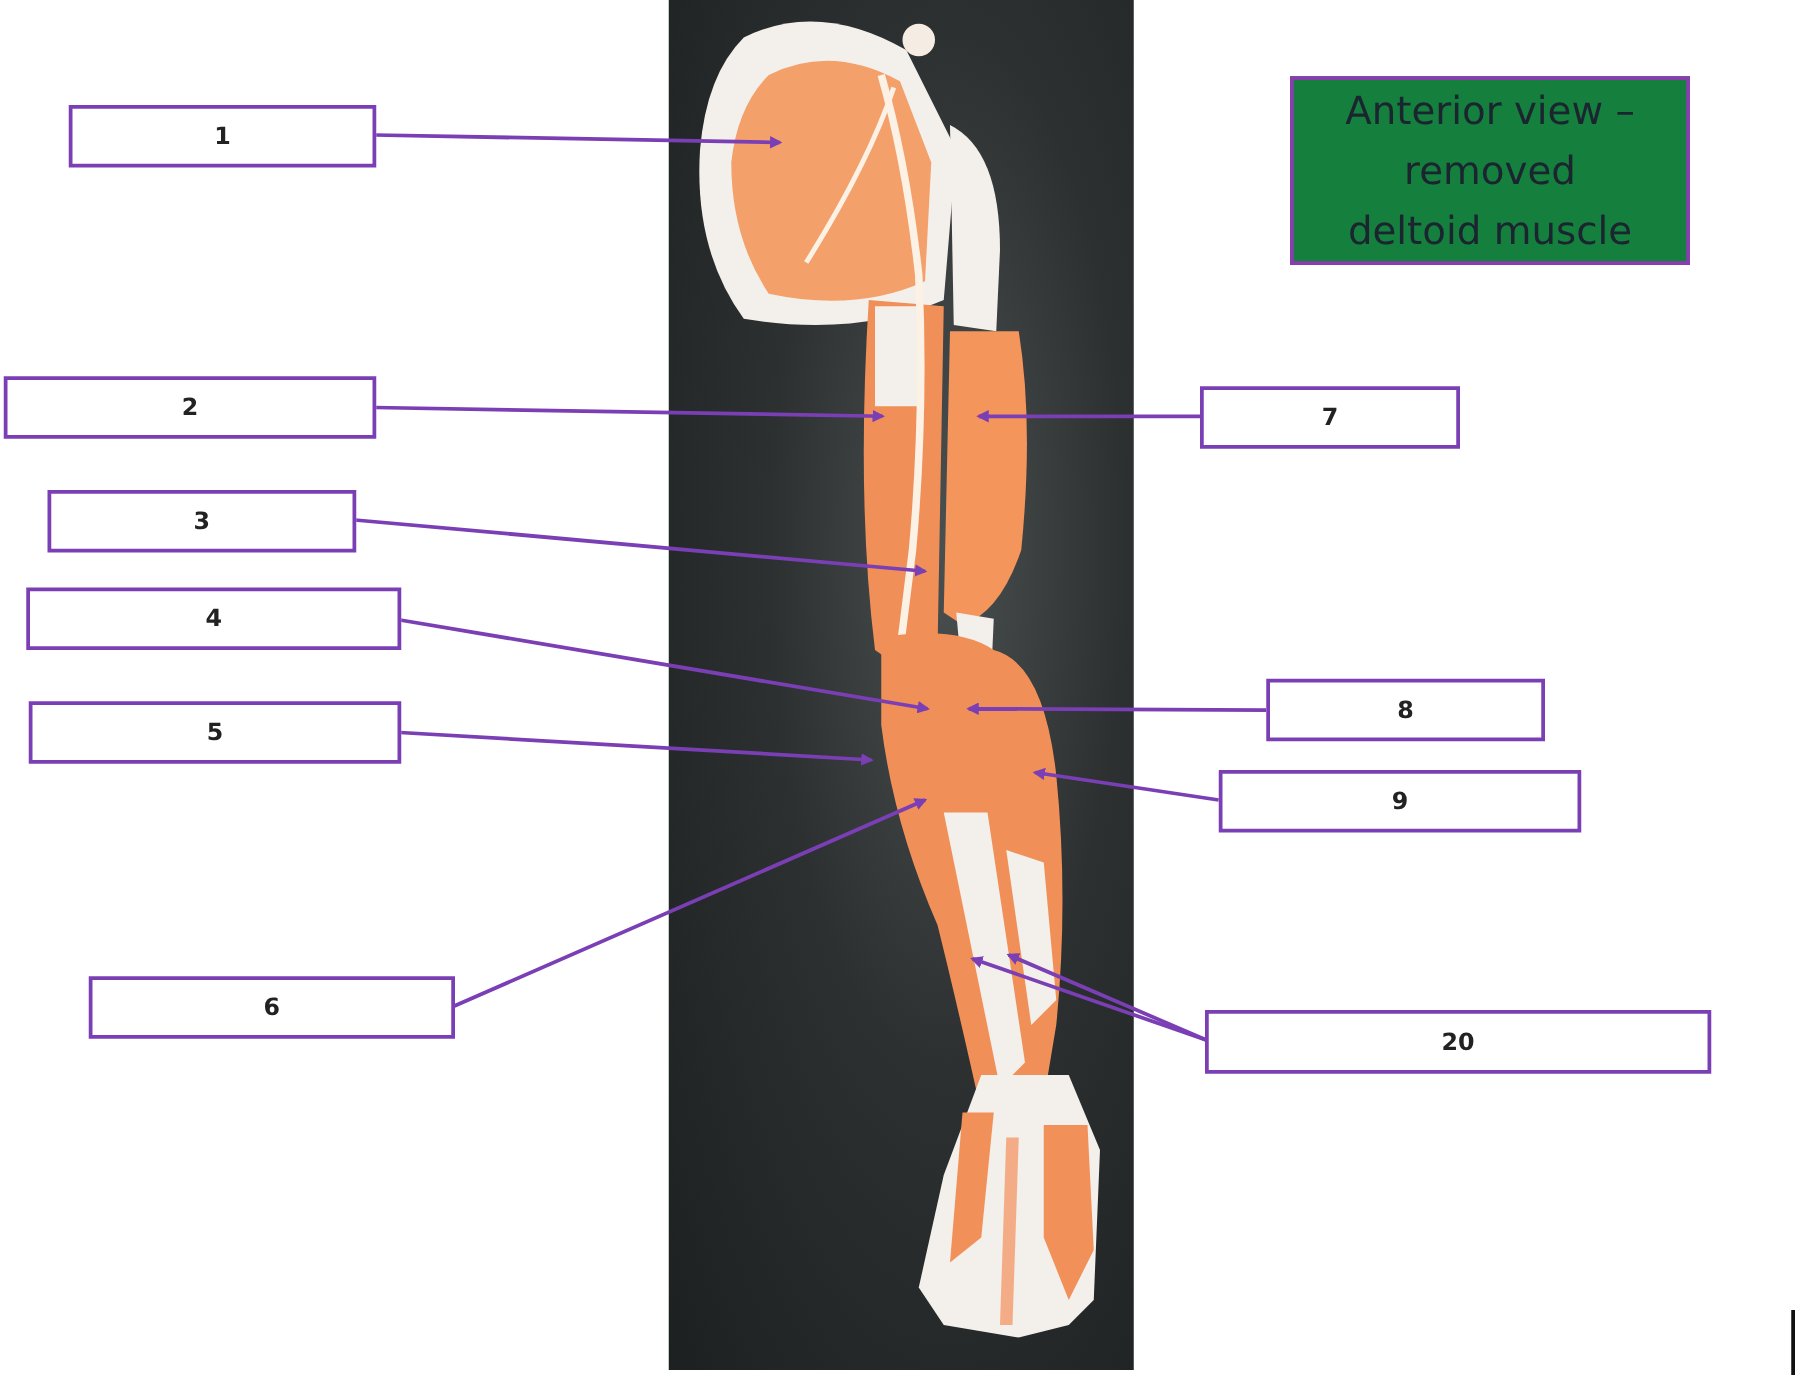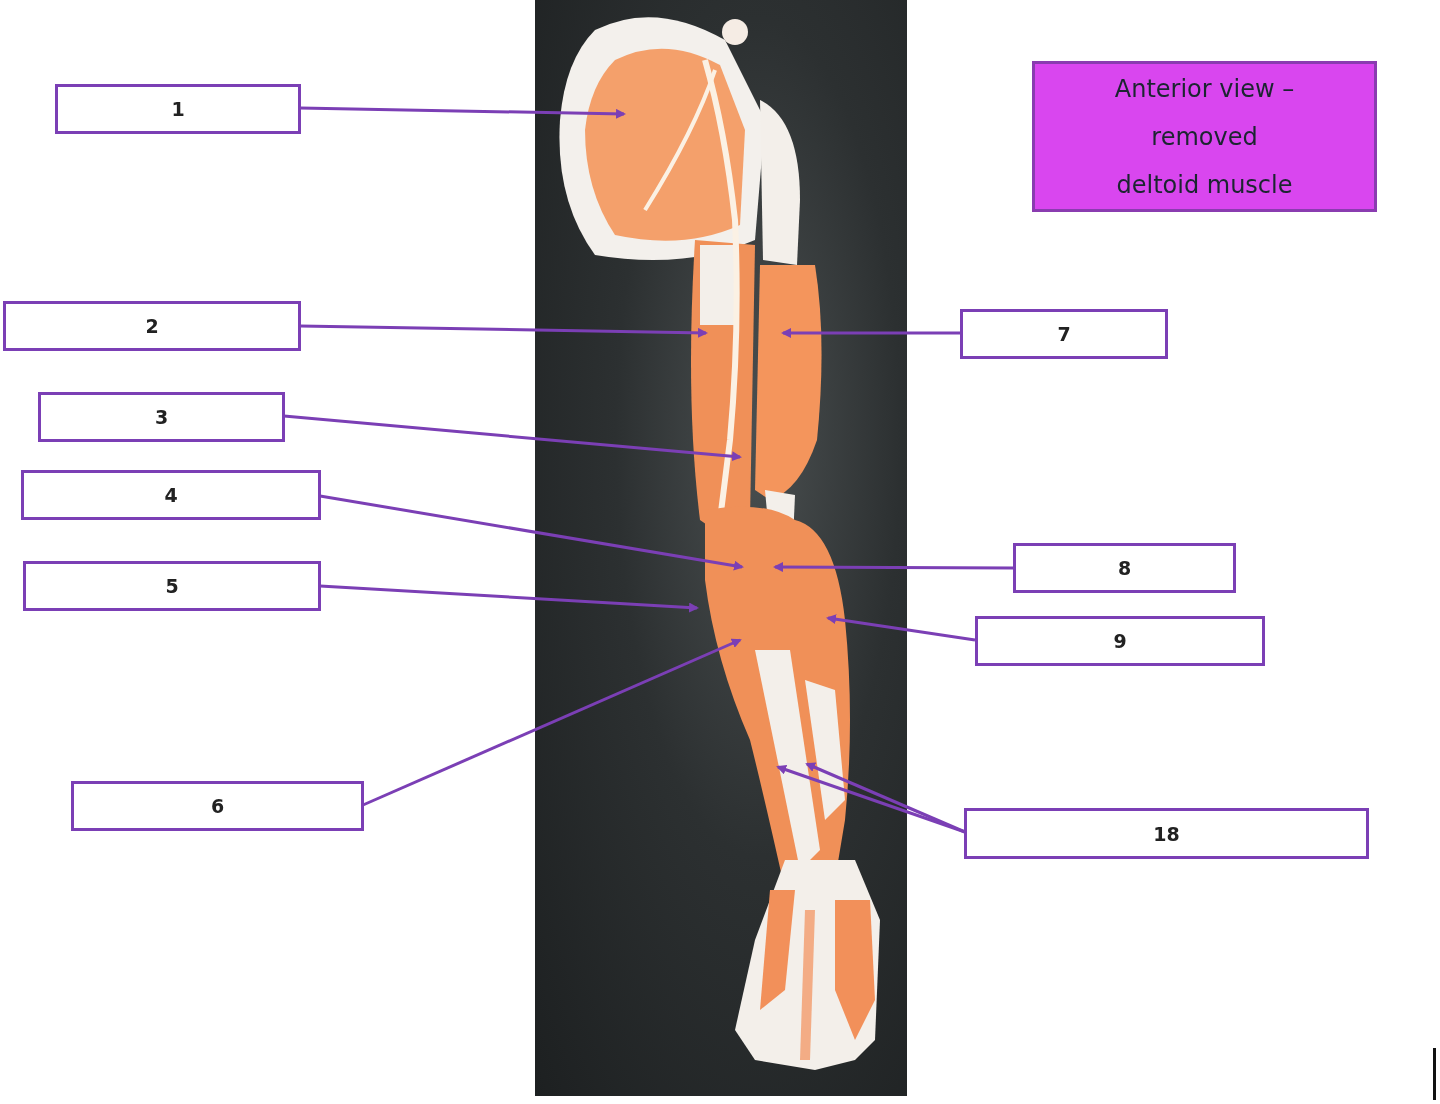--- a/index.html
+++ b/index.html
@@ -1,19 +1,19 @@
 <!DOCTYPE html>
 <html><head>
 <meta charset="utf-8">
 <style>
   html, body { margin:0; padding:0; }
   body { width:1440px; height:1104px; background:#ffffff; position:relative; overflow:hidden; font-family:"DejaVu Sans", sans-serif; }
   .photo { position:absolute; left:535px; top:0; width:372px; height:1096px; background:radial-gradient(ellipse at 60% 40%, #4a4f50 0%, #2c3031 45%, #1d2021 100%); overflow:hidden; }
   .label-box { position:absolute; background:#fff; border:3px solid #7b3fb5; box-sizing:border-box; display:flex; align-items:center; justify-content:center; font-weight:bold; font-size:19px; color:#222; }
-  .title-box { position:absolute; left:1032px; top:61px; width:345px; height:151px; background:#d946ef; border:3px solid #8a3cb0; box-sizing:border-box; display:flex; align-items:center; justify-content:center; text-align:center; font-size:24px; line-height:48px; color:#1b2530; }
+  .title-box { position:absolute; left:1032px; top:61px; width:320px; height:151px; background:#15803d; border:3px solid #8a3cb0; box-sizing:border-box; display:flex; align-items:center; justify-content:center; text-align:center; font-size:31px; line-height:48px; color:#1b2530; }
   svg.overlay { position:absolute; left:0; top:0; }
   .cursor-bar { position:absolute; left:1433px; top:1048px; width:3px; height:52px; background:#111; }
 </style>
 </head>
 <body>
 
 <div class="photo">
   <svg width="372" height="1096" viewBox="0 0 372 1096">
 
     <path d="M60,30 Q120,0 190,40 L230,120 L220,240 Q150,270 60,255 Q20,200 25,120 Q30,60 60,30 Z" fill="#f3f0ec"></path>
@@ -92,16 +92,16 @@
 <div class="label-box" style="left:960px;top:309px;width:208px;height:50px;">
     <span>7</span>
   </div>
 <div class="label-box" style="left:1013px;top:543px;width:223px;height:50px;">
     <span>8</span>
   </div>
 <div class="label-box" style="left:975px;top:616px;width:290px;height:50px;">
     <span>9</span>
   </div>
 <div class="label-box" style="left:964px;top:808px;width:405px;height:51px;">
-    <span>18</span>
+    <span>20</span>
   </div>
 
 <div class="cursor-bar"></div>
 
 </body></html>

